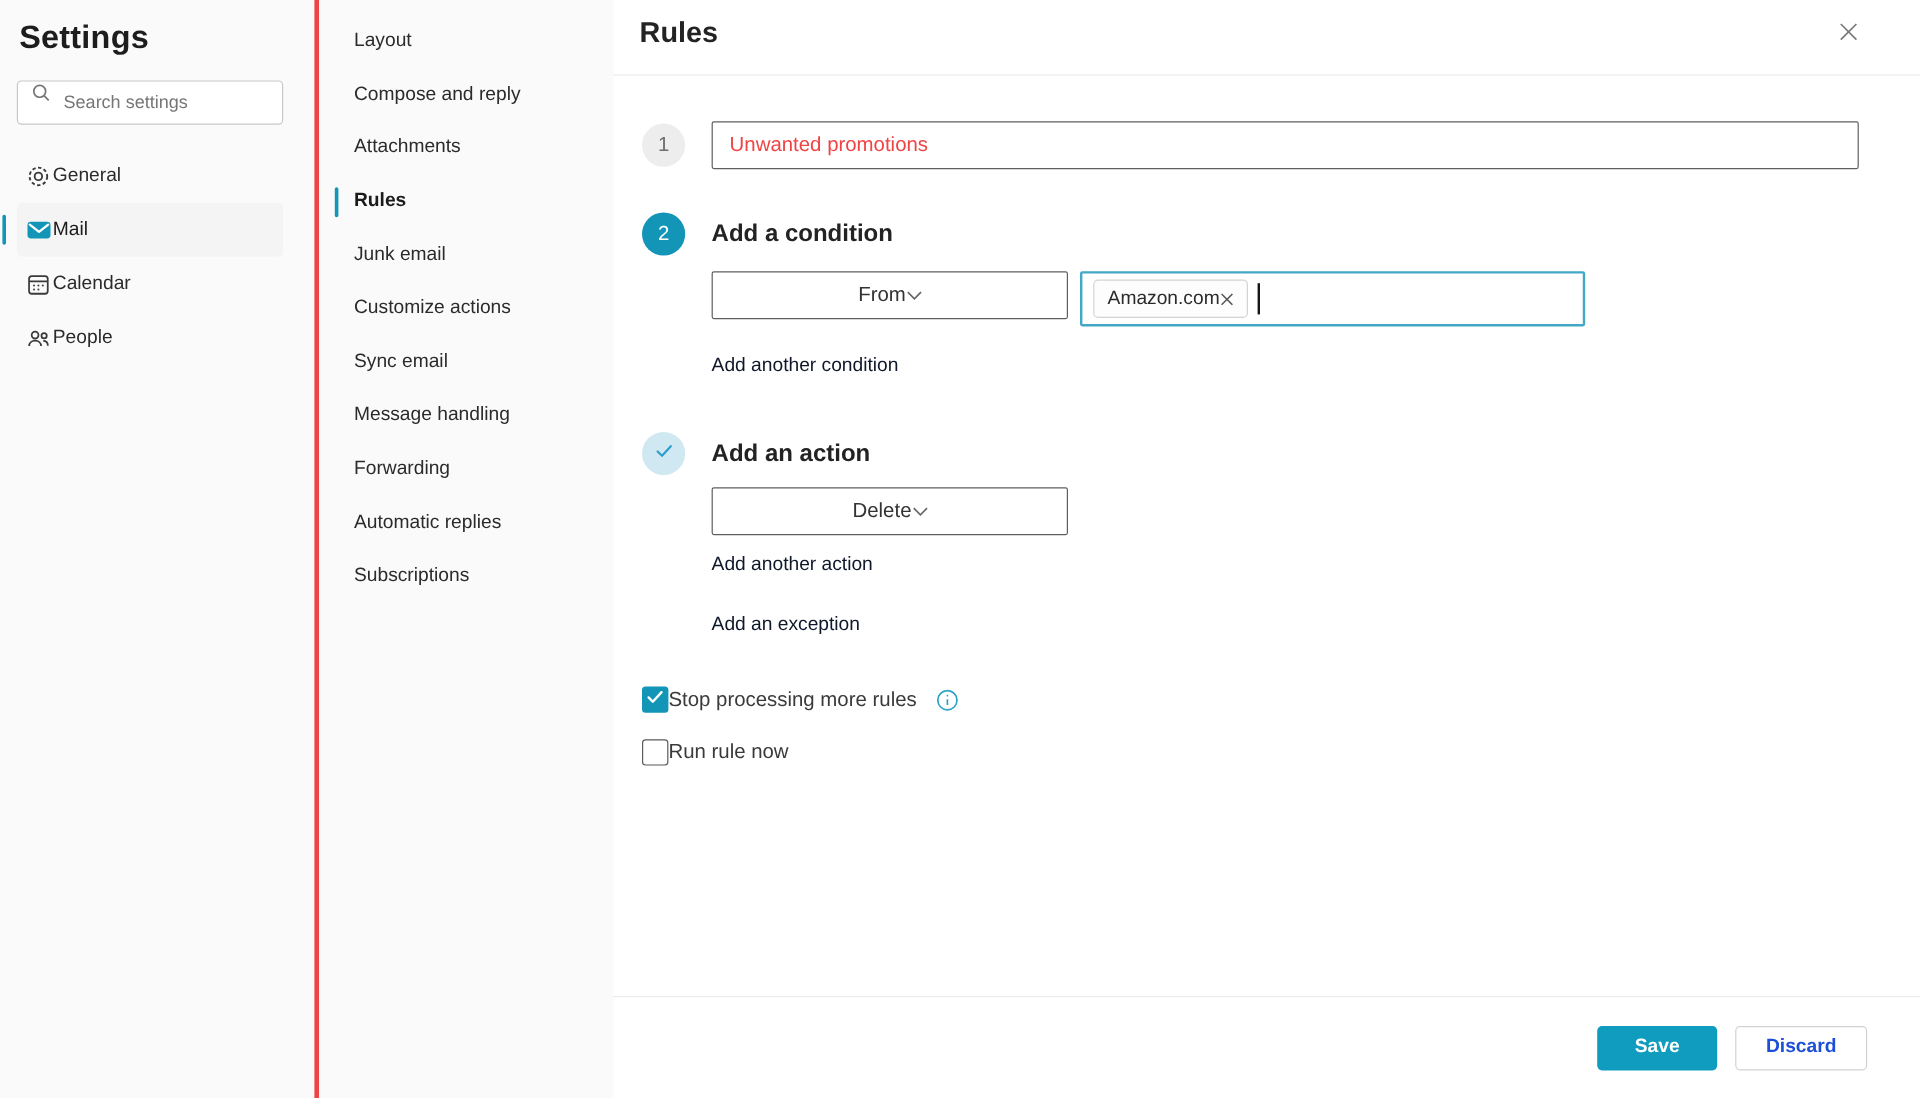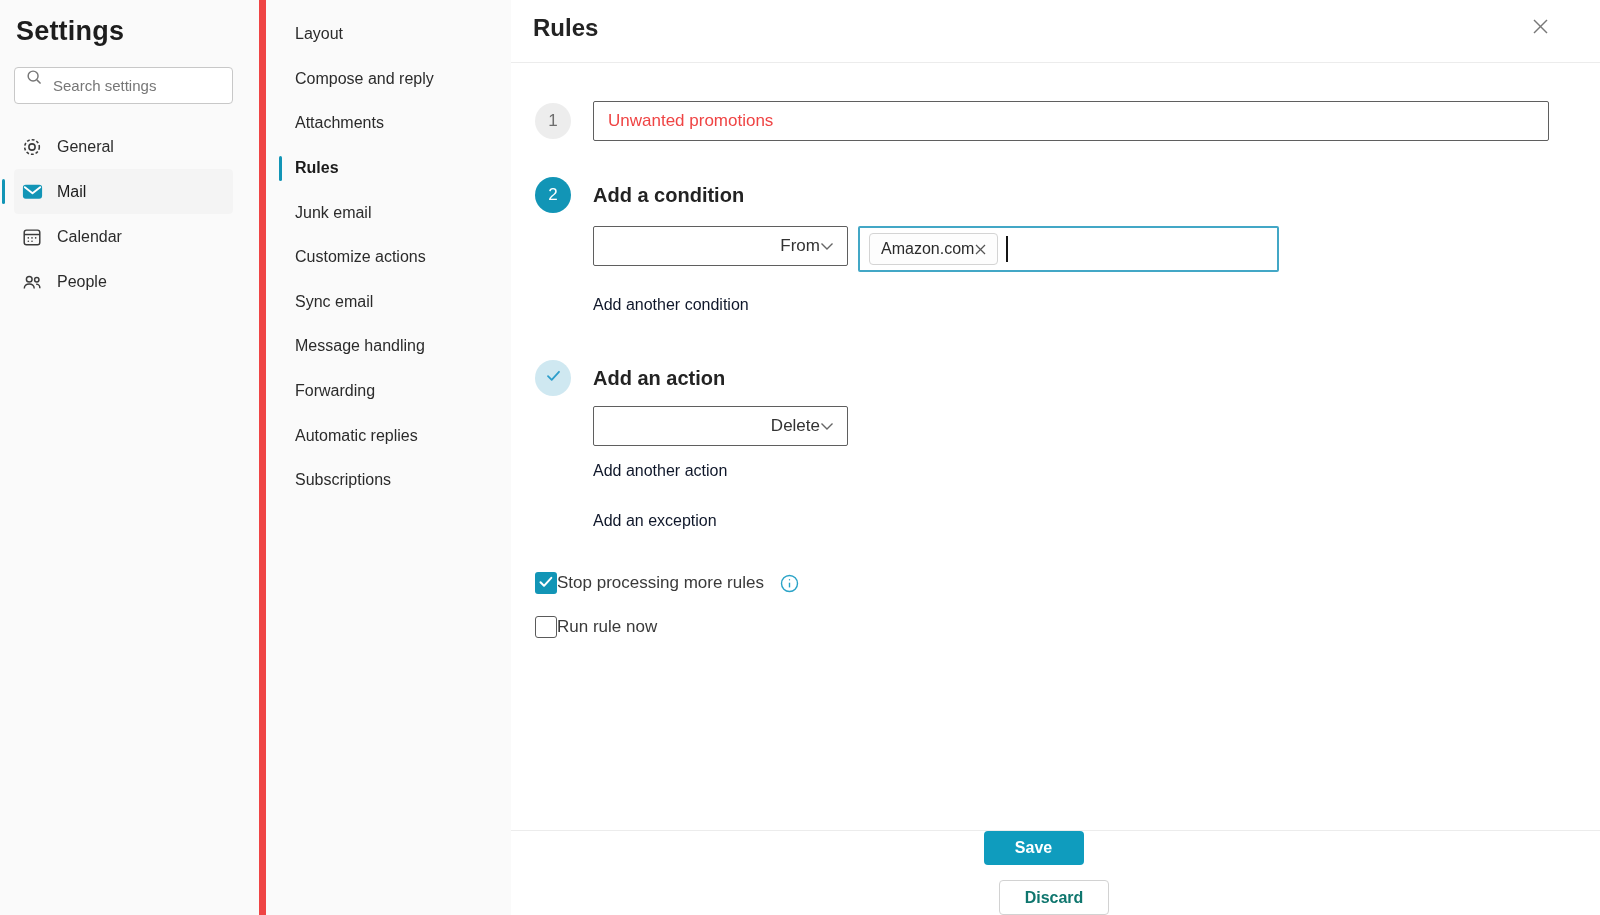--- a/index.html
+++ b/index.html
@@ -5,27 +5,27 @@
   * { box-sizing: border-box; }
   html,body { margin:0; padding:0; }
   body {
     width:1600px; height:915px; overflow:hidden;
     font-family:"Liberation Sans", sans-serif;
     background:#fafafa; color:#2b2b2b;
   }
   .app { display:flex; width:1600px; height:915px; }
 
   
-  .sidebar { width:266px; flex:0 0 266px; border-right:7px solid #ef4444; padding:10px 26px 0 14px; background:#fafafa; }
+  .sidebar { width:266px; flex:0 0 266px; border-right:4px solid #ef4444; padding:10px 26px 0 14px; background:#fafafa; }
   .settings-title { font-size:27px; font-weight:700; color:#1d1d1d; margin:6px 0 20px 2px; letter-spacing:.2px; }
   .search { display:flex; gap:8px; background:#fff; border:1px solid #c8c8c8; border-radius:4px; height:37px; padding:0 10px; }
   .search input { border:none; outline:none; font-size:15px; color:#444; width:100%; background:transparent; font-family:"Liberation Sans",sans-serif; }
   .search input::placeholder { color:#767676; }
   .nav { margin-top:20px; }
-  .nav-item { position:relative; display:flex; align-items:center; gap:13px; height:45px; padding-left:6px; font-size:16px; color:#2b2b2b; cursor:pointer; }
+  .nav-item { position:relative; display:flex; align-items:center; height:45px; padding-left:6px; font-size:16px; color:#2b2b2b; cursor:pointer; }
   .nav-item .ic { width:24px; height:24px; display:flex; align-items:center; justify-content:center; flex:0 0 24px; }
   .nav-item.selected { font-weight:400; color:#1b1b1b; background:rgba(0,0,0,0.025); border-radius:4px; }
   .nav-item.selected::before { content:""; position:absolute; left:-12px; top:10px; width:3px; height:25px; background:#1295b6; border-radius:2px; }
 
   
   .subnav { width:245px; flex:0 0 245px; padding-top:12px; background:#fafafa; }
   .subnav-item { position:relative; height:44.6px; display:flex; align-items:center; padding-left:29px; font-size:16px; color:#2b2b2b; cursor:pointer; }
   .subnav-item.selected { font-weight:700; color:#1b1b1b; }
   .subnav-item.selected::before { content:""; position:absolute; left:13px; top:10px; width:3px; height:25px; background:#1295b6; border-radius:2px; }
 
@@ -44,42 +44,42 @@
 
   .step1-row { display:flex; align-items:center; gap:22px; }
   .name-input { flex:1; height:40px; border:1px solid #5f5f5f; border-radius:2px; font-size:17px; color:#ef4444; padding:0 14px; background:#fff; font-family:"Liberation Sans",sans-serif; outline:none; }
 
   .step-head { display:flex; align-items:center; gap:22px; margin-top:36px; }
   .step-head h3 { font-size:20px; font-weight:600; color:#232323; margin:0; }
   .step-head.action { margin-top:46px; }
   .step-body { margin-left:58px; }
 
   .cond-row { display:flex; gap:10px; margin-top:13px; align-items:flex-start; }
-  .select { width:255px; height:40px; border:1px solid #5f5f5f; border-radius:2px; background:#fff; display:flex; align-items:center; justify-content:flex-end; padding:0 13px 0 14px; font-size:17px; color:#333; cursor:pointer; }
+  .select { width:297px; height:40px; border:1px solid #5f5f5f; border-radius:2px; background:#fff; display:flex; align-items:center; justify-content:center; padding:0 13px 0 14px; font-size:17px; color:#333; cursor:pointer; }
   .select.action { margin-top:10px; }
   .chip-input { width:421px; height:46px; border:2px solid #43a7c6; border-radius:2px; background:#fff; display:flex; align-items:center; padding:0 9px; cursor:text; }
   .chip { display:flex; align-items:center; gap:1px; border:1px solid #d4d4d4; border-radius:4px; background:#fdfdfd; padding:6px 11px; font-size:16px; color:#2b2b2b; }
   .chip .x { display:flex; cursor:pointer; }
   .caret { width:1.5px; height:26px; background:#151515; margin-left:8px; }
 
   .link { display:inline-block; color:#0f172a; font-size:16px; cursor:pointer; text-decoration:none; }
   .mt24 { margin-top:24px; } .mt16 { margin-top:16px; } .mt32 { margin-top:32px; }
 
   .checkbox-row { display:flex; align-items:center; margin-top:42px; }
   .checkbox-row.second { margin-top:22px; }
   .checkbox { width:22px; height:22px; border-radius:3px; flex:0 0 22px; cursor:pointer; }
   .checkbox.checked { background:#1295b6; display:flex; align-items:center; justify-content:center; }
   .checkbox.empty { border:1px solid #5a5a5a; background:#fff; }
   .checkbox-label { font-size:17px; color:#3a3a3a; margin-left:0; }
   .info { margin-left:16px; display:flex; cursor:pointer; }
 
-  .footer { height:84px; display:flex; align-items:center; justify-content:flex-end; gap:15px; padding-right:44px;flex-direction:column; }
+  .footer { height:84px; display:flex; align-items:center; justify-content:flex-end; gap:15px; padding-right:44px; }
   .btn { height:37px; border-radius:4px; font-size:16px; font-weight:600; display:flex; align-items:center; justify-content:center; cursor:pointer; font-family:"Liberation Sans",sans-serif; }
   .btn.save { width:100px; background:#0f9cbe; color:#fff; border:none; }
-  .btn.discard { width:110px; background:#fff; color:#0f766e; border:1px solid #d2d2d2;margin-left:41px; }
+  .btn.discard { width:110px; background:#fff; color:#1d4ed8; border:1px solid #d2d2d2; }
 </style>
 </head>
 <body>
 
 <div class="app">
 
   <aside class="sidebar">
     <div class="settings-title">Settings</div>
 
     <div class="search">

